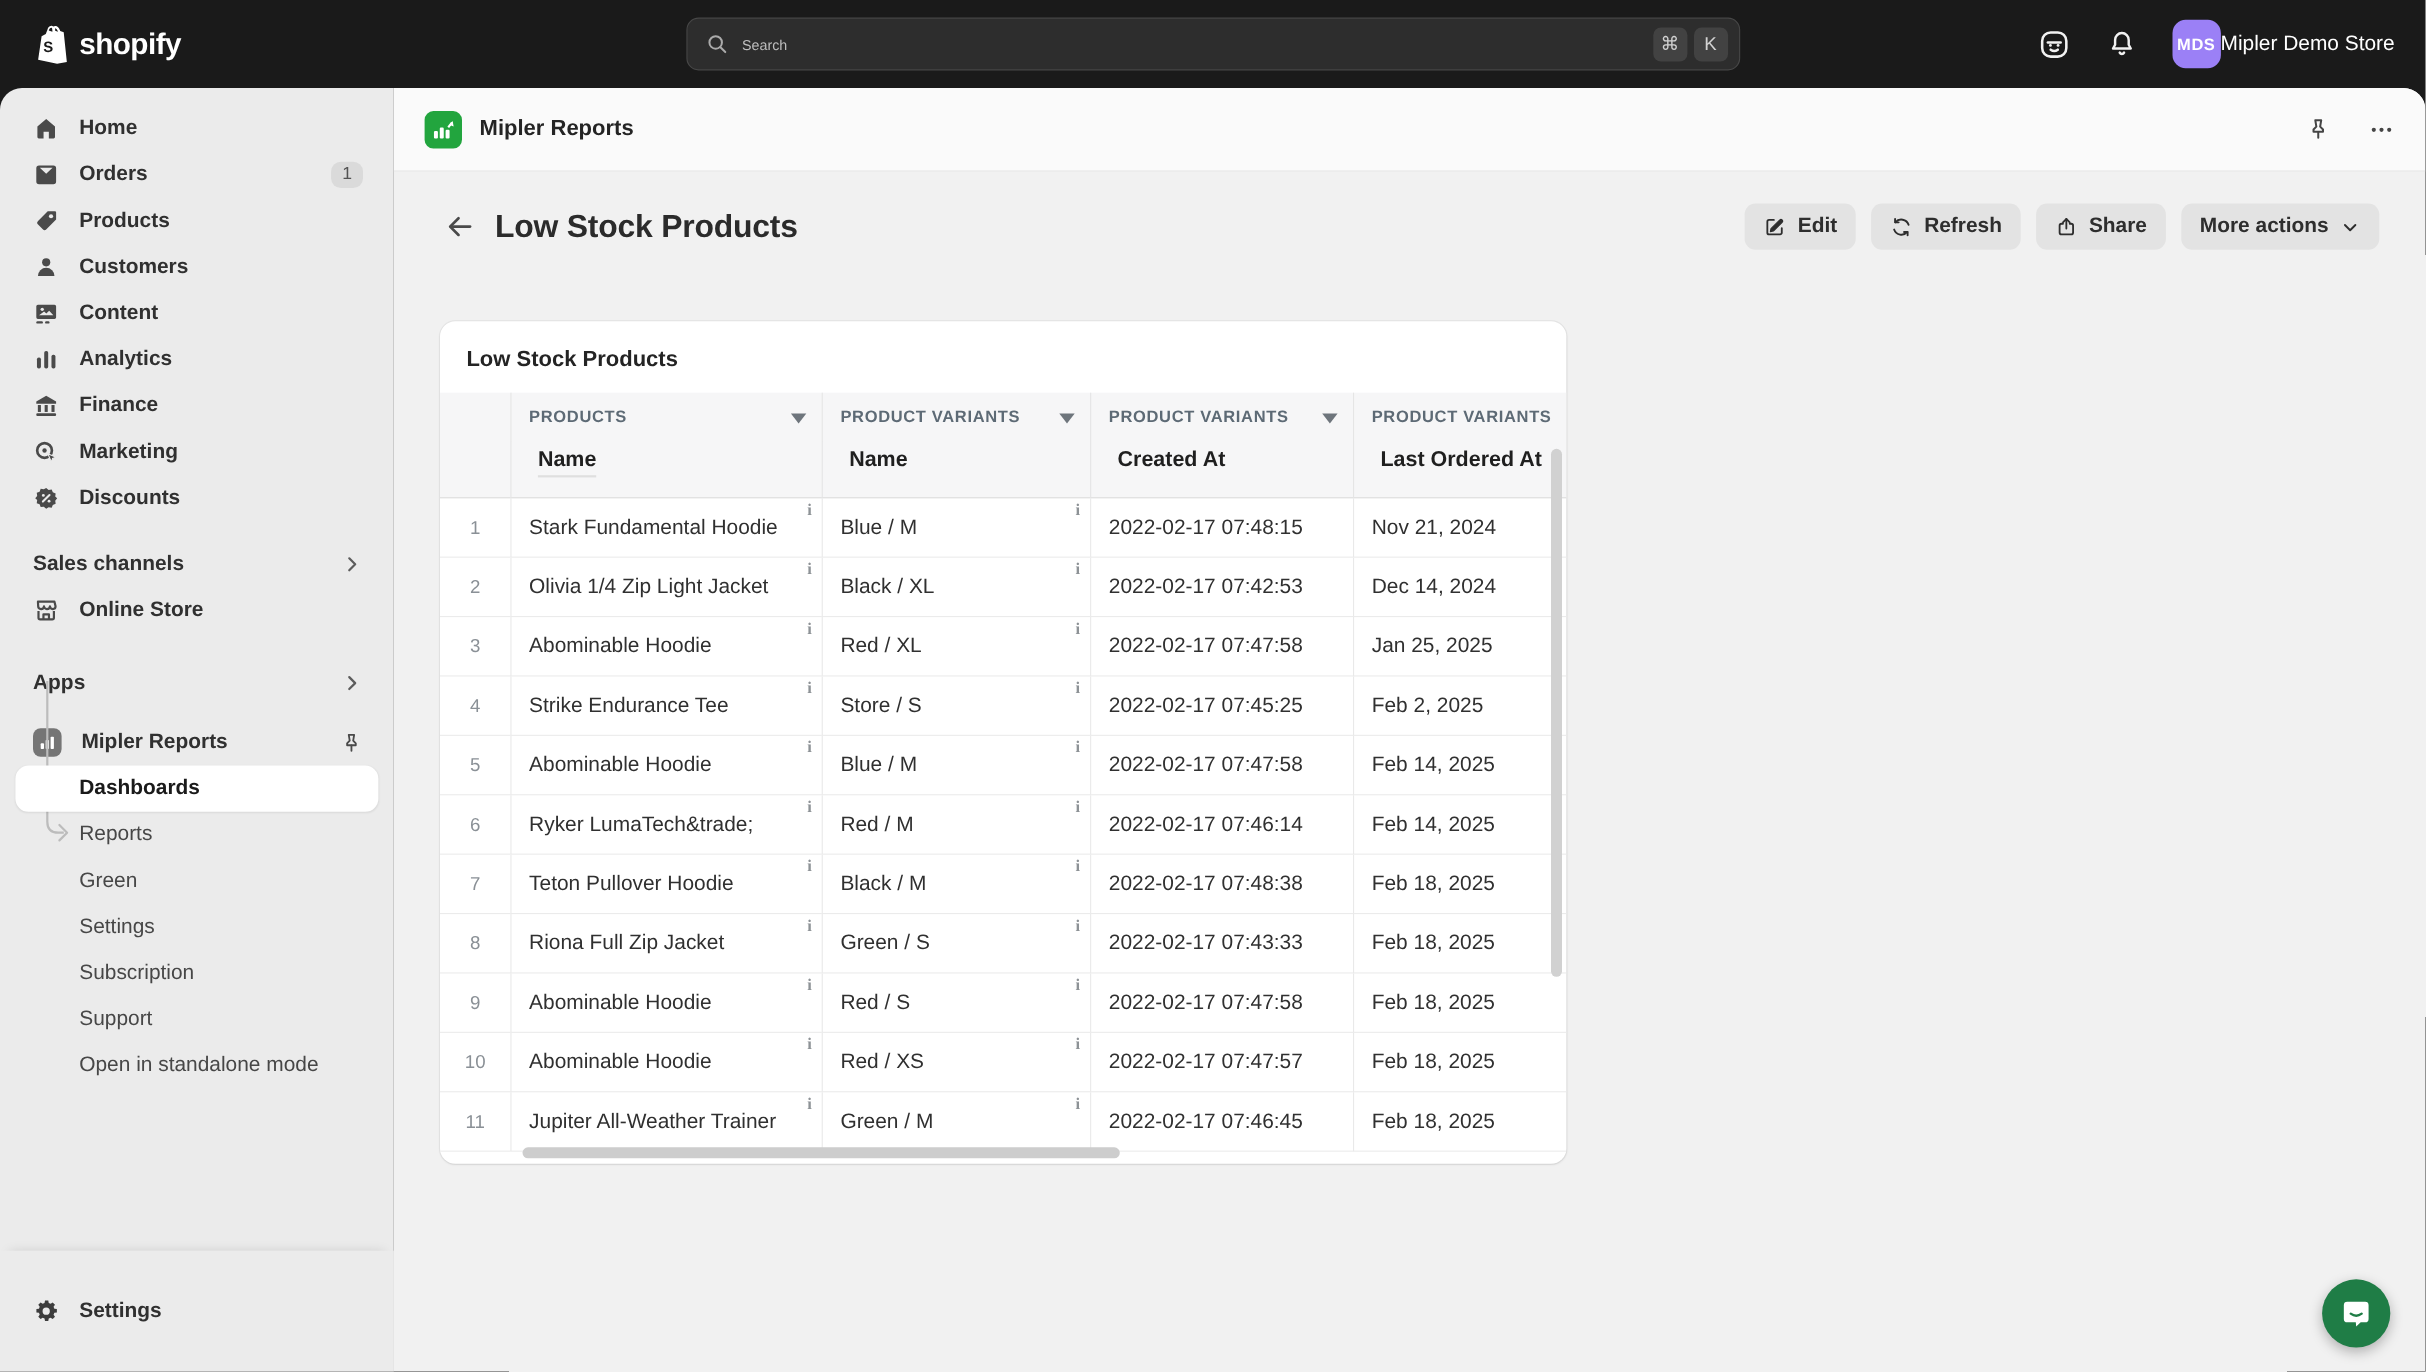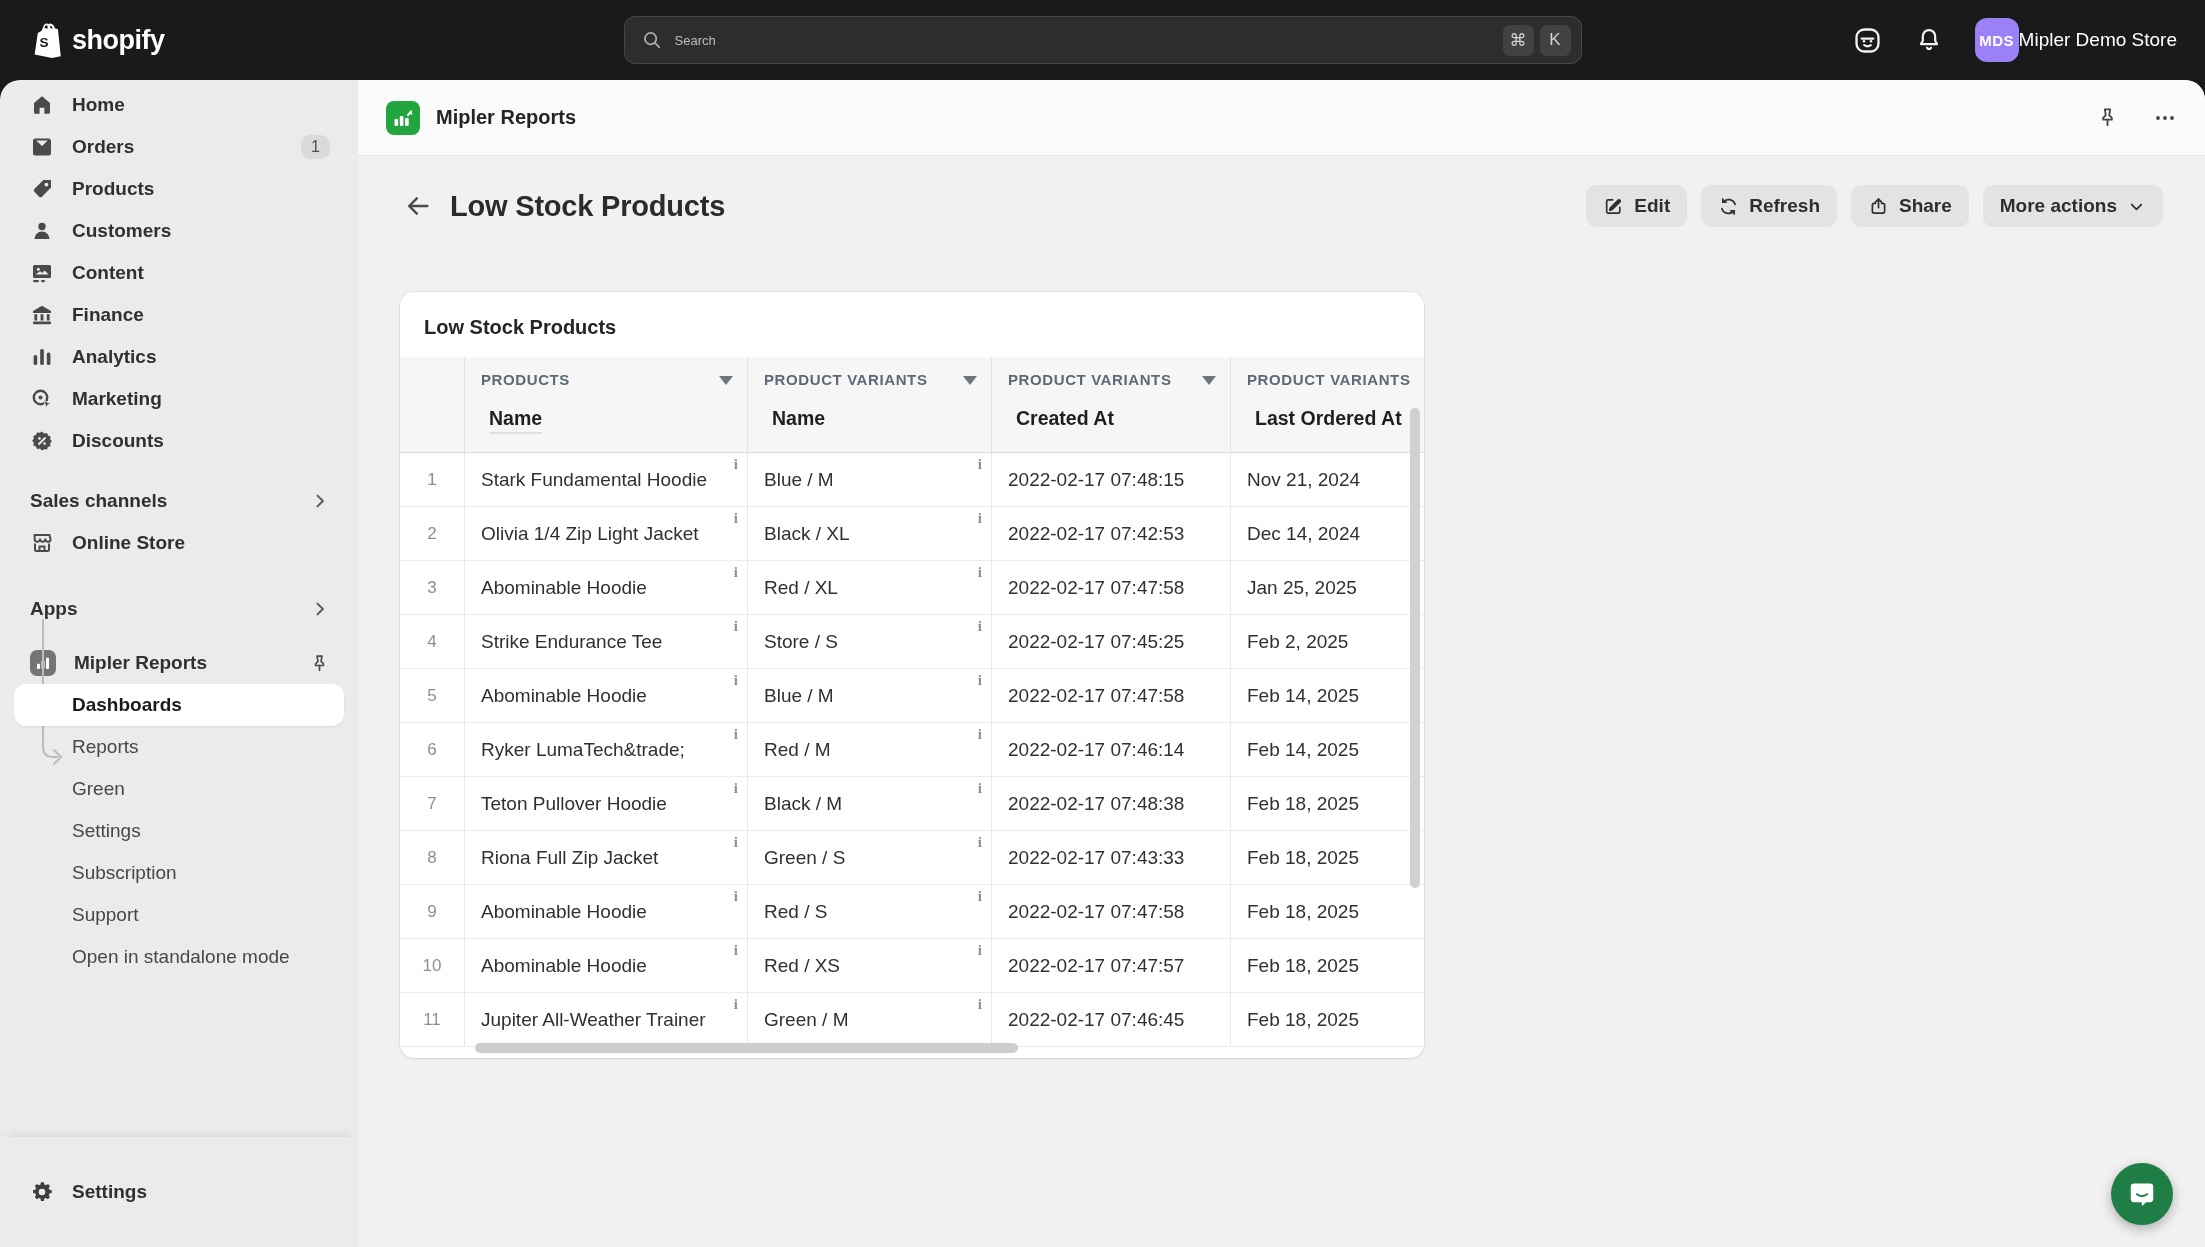--- a/index.html
+++ b/index.html
@@ -37,21 +37,21 @@
   }
   .store-name { color:#fff; font-size:19px; font-weight:400; }
 
   
   .frame {
     position:absolute; top:80px; left:0; right:0; bottom:0;
     border-radius:20px 20px 0 0; overflow:hidden; display:flex;
   }
 
   
-  .sidebar { width:358px; flex:none; background:#ebebeb; position:relative; padding-top:4px; }
+  .sidebar { width:358px; flex:none; background:#ebebeb; position:relative; padding-top:16px; }
   .nav-item, .sub-item, .section-head {
     height:42px; margin:0 14px; border-radius:12px;
     display:flex; align-items:center; padding:0 14px 0 16px; gap:18px;
     font-size:19px; cursor:default;
   }
   .nav-item { font-weight:600; color:#303030; }
   .nav-item .ico { width:24px; height:24px; flex:none; }
   .badge {
     margin-left:auto; background:#dadada; color:#525252; border-radius:9px;
     font-size:16px; font-weight:500; padding:3px 10px;
@@ -242,39 +242,39 @@
             <rect x="3" y="19" width="6" height="2.2" rx="1.1"></rect>
             <rect x="11" y="19" width="4" height="2.2" rx="1.1"></rect>
           </svg>
       </span>
       <span>Content</span>
     </div>
 
     <div class="nav-item">
       <span class="ico">
         <svg width="24" height="24" viewBox="0 0 24 24" fill="#4a4a4a">
+            <rect x="3.6" y="10" width="3.6" height="10" rx="1.6"></rect>
+            <rect x="10.2" y="4" width="3.6" height="16" rx="1.6"></rect>
+            <rect x="16.8" y="7.5" width="3.6" height="12.5" rx="1.6"></rect>
+          </svg>
+      </span>
+      <span>Analytics</span>
+    </div>
+
+    <div class="nav-item">
+      <span class="ico">
+        <svg width="24" height="24" viewBox="0 0 24 24" fill="#4a4a4a">
             <path d="M12 2.8 21 8v2H3V8z"></path>
             <rect x="4.4" y="11.2" width="2.8" height="6.3"></rect>
             <rect x="10.6" y="11.2" width="2.8" height="6.3"></rect>
             <rect x="16.8" y="11.2" width="2.8" height="6.3"></rect>
             <rect x="3" y="18.6" width="18" height="2.6" rx="1"></rect>
           </svg>
       </span>
       <span>Finance</span>
-    </div>
-
-    <div class="nav-item">
-      <span class="ico">
-        <svg width="24" height="24" viewBox="0 0 24 24" fill="#4a4a4a">
-            <rect x="3.6" y="10" width="3.6" height="10" rx="1.6"></rect>
-            <rect x="10.2" y="4" width="3.6" height="16" rx="1.6"></rect>
-            <rect x="16.8" y="7.5" width="3.6" height="12.5" rx="1.6"></rect>
-          </svg>
-      </span>
-      <span>Analytics</span>
     </div>
 
     <div class="nav-item">
       <span class="ico">
         <svg width="24" height="24" viewBox="0 0 24 24" fill="none">
             <circle cx="10.5" cy="10.5" r="6.7" stroke="#4a4a4a" stroke-width="2.4"></circle>
             <circle cx="10.5" cy="10.5" r="2" fill="#4a4a4a"></circle>
             <path d="M13.5 13.5l7.5 3.2-3.2 1.1-1.1 3.2z" fill="#4a4a4a" stroke="#ebebeb" stroke-width="1"></path>
           </svg>
       </span>

